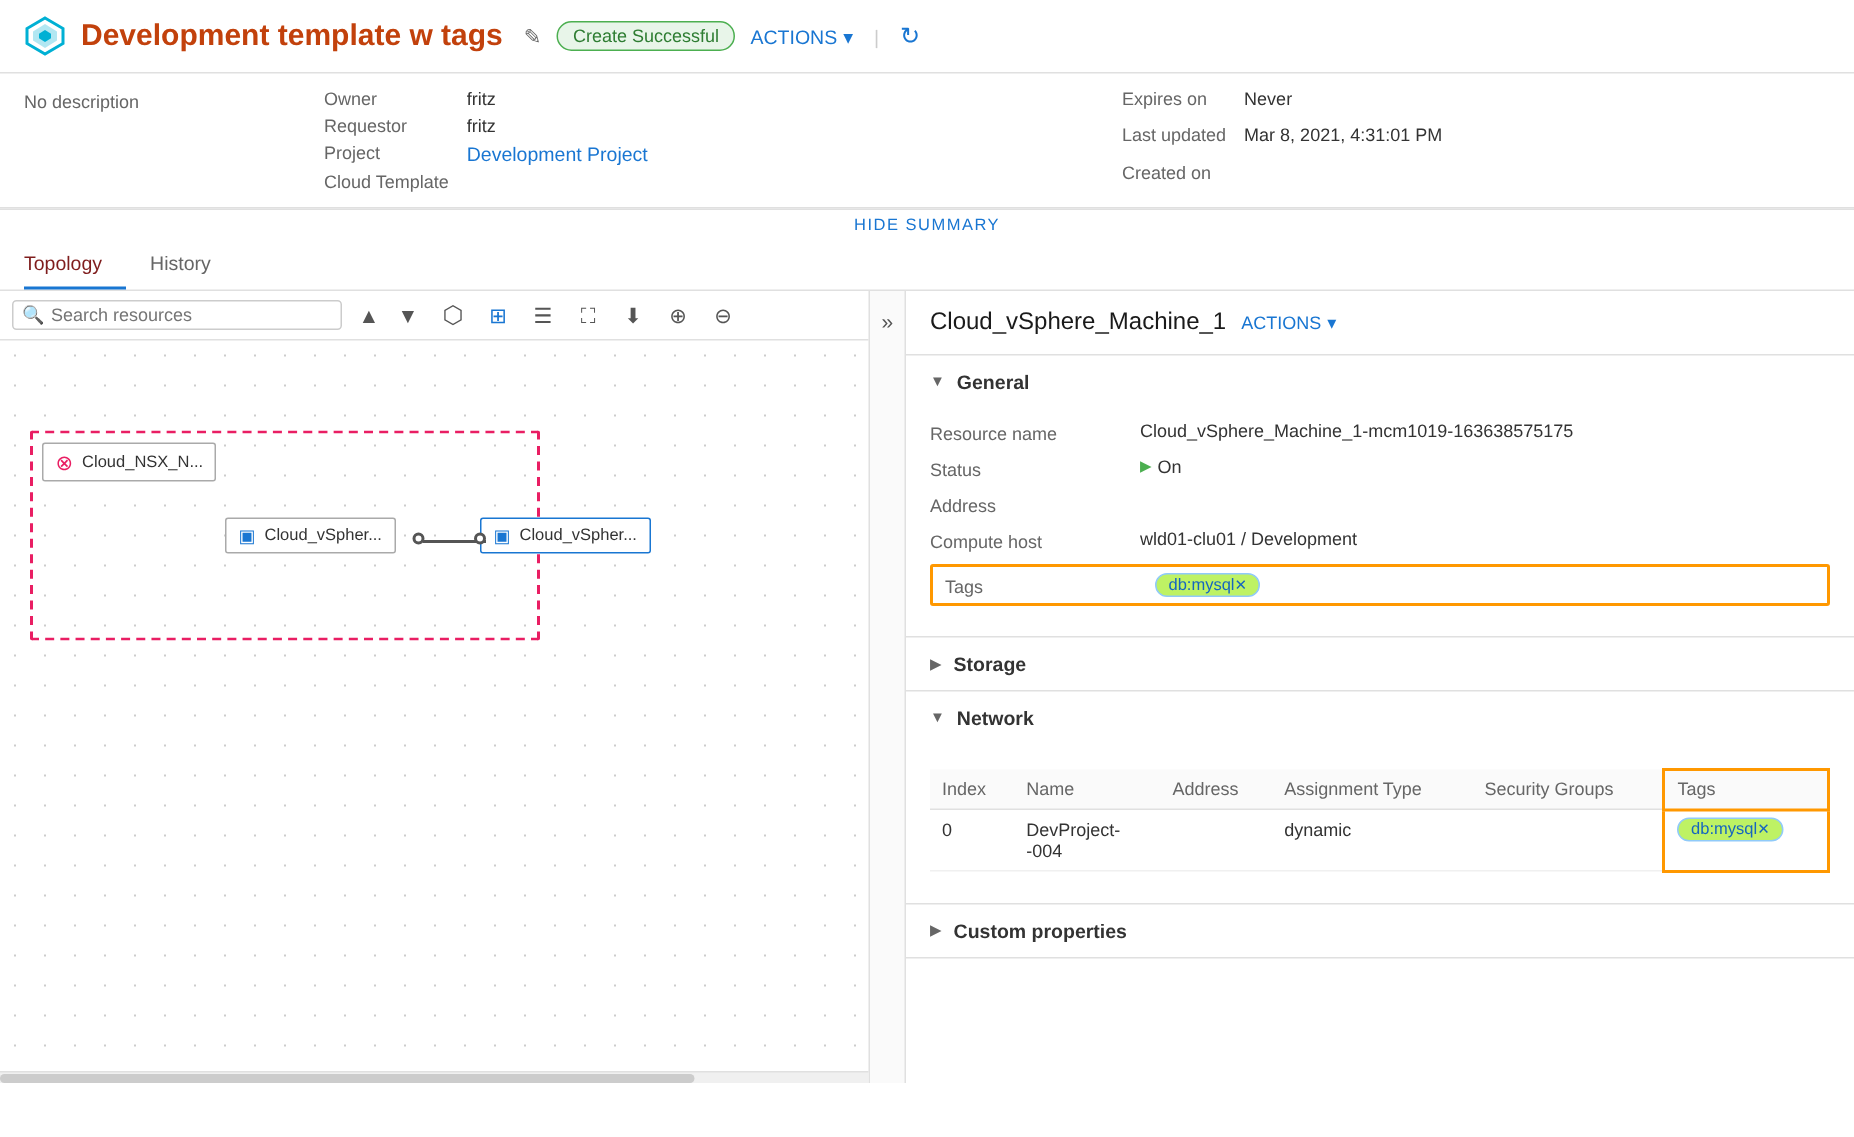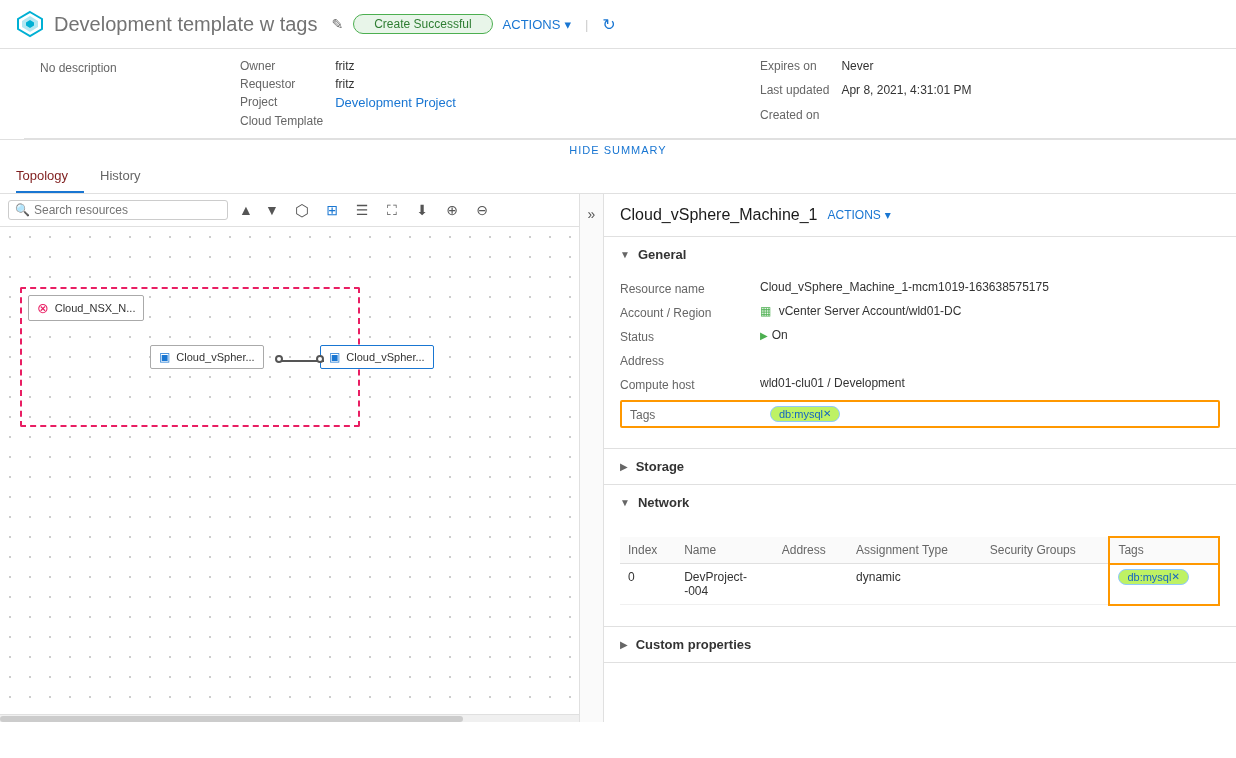--- a/index.html
+++ b/index.html
@@ -1,28 +1,28 @@
 <!DOCTYPE html>
 <html><head>
   <meta charset="utf-8">
   <style>
     * { box-sizing: border-box; margin: 0; padding: 0; }
     body { font-family: 'Segoe UI', Arial, sans-serif; font-size: 13px; color: #333; background: #fff; overflow: hidden; }
 
     
     .header { display: flex; align-items: center; padding: 10px 16px; border-bottom: 1px solid #e0e0e0; gap: 10px; }
-    .header-title { font-size: 20px; font-weight: 400; color: #737373; }
+    .header-title { font-size: 20px; font-weight: 700; color: #c2410c; }
     .header-edit-icon { color: #666; cursor: pointer; font-size: 14px; margin-left: 4px; }
-    .badge-success { background: #e8f5e9; border: 1px solid #4caf50; color: #2e7d32; padding: 2px 20px; border-radius: 12px; font-size: 12px; }
+    .badge-success { background: #e8f5e9; border: 1px solid #4caf50; color: #2e7d32; padding: 2px 10px; border-radius: 12px; font-size: 12px; }
     .actions-btn { display: flex; align-items: center; gap: 4px; color: #1976d2; cursor: pointer; font-size: 13px; border: none; background: none; justify-content: center; }
     .separator { color: #ccc; margin: 0 4px; }
     .refresh-icon { color: #1976d2; cursor: pointer; font-size: 16px; }
 
     
-    .summary { display: flex; padding: 10px 16px; border-bottom: 1px solid #e0e0e0; gap: 0; margin-left: 24px; }
+    .summary { display: flex; padding: 10px 16px; border-bottom: 1px solid #e0e0e0; gap: 0; }
     .summary-desc { width: 200px; color: #666; font-size: 12px; padding-top: 2px; }
     .summary-fields { display: grid; grid-template-columns: auto 1fr; gap: 4px 12px; flex: 1; }
     .summary-label { color: #666; font-size: 12px; white-space: nowrap; }
     .summary-value { color: #333; font-size: 12px; }
     .summary-link { color: #1976d2; text-decoration: none; cursor: pointer; }
     .summary-link-dl { color: #1976d2; text-decoration: none; cursor: pointer; margin-left: 4px; }
     .hide-summary { text-align: center; padding: 4px; color: #1976d2; font-size: 11px; cursor: pointer; border-top: 1px solid #e0e0e0; letter-spacing: 1px; }
 
     
     .tabs { display: flex; border-bottom: 1px solid #e0e0e0; padding: 0 16px; }
@@ -106,21 +106,21 @@
       <span class="summary-label">Requestor</span>
       <span class="summary-value">fritz</span>
       <span class="summary-label">Project</span>
       <a class="summary-link">Development Project</a>
       <span class="summary-label">Cloud Template</span>
     </div>
     <div class="summary-fields">
       <span class="summary-label">Expires on</span>
       <span class="summary-value">Never</span>
       <span class="summary-label">Last updated</span>
-      <span class="summary-value">Apr 8, 2021, 4:31:01 PM</span>
+      <span class="summary-value">Mar 8, 2021, 4:31:01 PM</span>
       <span class="summary-label">Created on</span>
     </div>
   </div>
 </div>
 <div class="hide-summary">HIDE SUMMARY</div>
 
 <div class="tabs">
   <div class="tab active">Topology</div>
   <div class="tab">History</div>
 </div>
@@ -192,27 +192,20 @@
 
     <div class="section">
       <div class="section-header">
         <span class="chevron">▼</span>
         <span class="section-title">General</span>
       </div>
       <div class="section-body">
         <div class="field-row">
           <span class="field-label">Resource name</span>
           <span class="field-value">Cloud_vSphere_Machine_1-mcm1019-163638575175</span>
-        </div>
-        <div class="field-row">
-          <span class="field-label">Account / Region</span>
-          <span class="field-value">
-            <span style="color:#4caf50; margin-right:4px;">▦</span>
-            <span>vCenter Server Account/wld01-DC</span>
-          </span>
         </div>
         <div class="field-row">
           <span class="field-label">Status</span>
           <span class="status-on">
             <span class="status-dot">▶</span>
             <span>On</span>
           </span>
         </div>
         <div class="field-row">
           <span class="field-label">Address</span>

